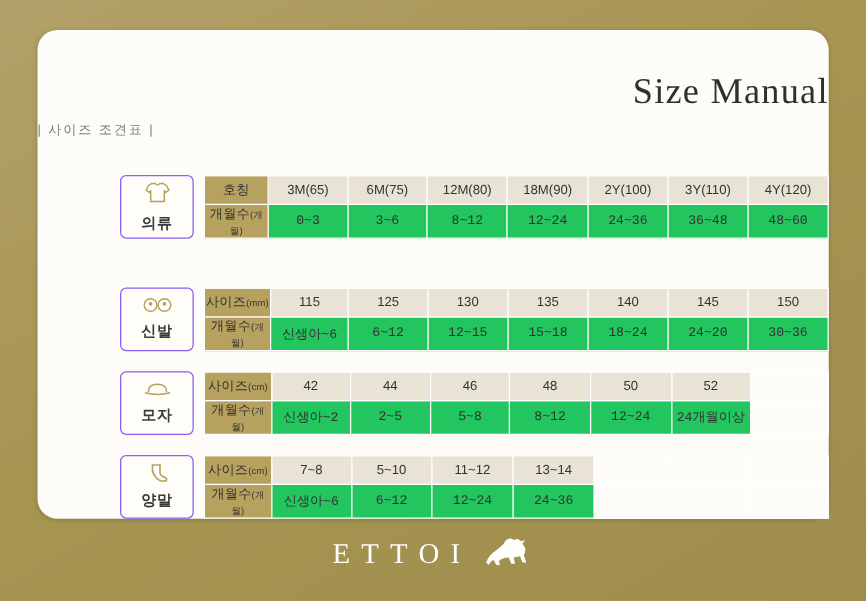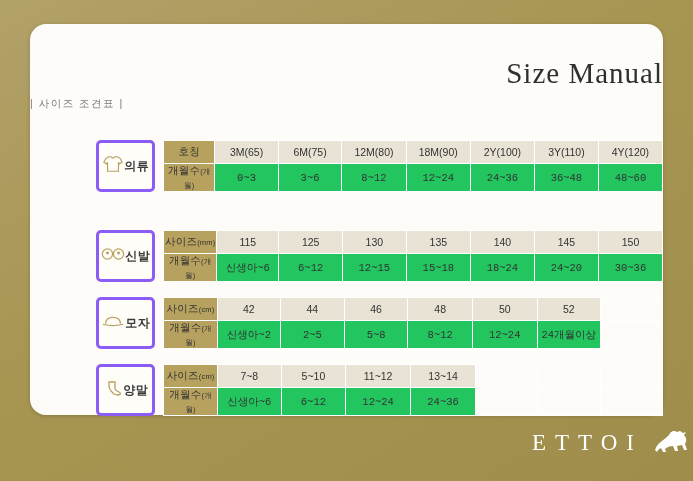--- a/index.html
+++ b/index.html
@@ -51,24 +51,25 @@
     display: flex;
     align-items: stretch;
   }
   .sec-apparel { top: 116px; }
   .sec-shoes   { top: 206px; }
   .sec-hat     { top: 273px; }
   .sec-socks   { top: 340px; }
 
   .cat {
     width: 63px;
-    border: 3px solid #8b5cf6;
+    border: 1px solid #8b5cf6;
     border-radius: 5px;
     background: #fffdf8;
     display: flex;
+    flex-direction: column;
     align-items: center;
     justify-content: center;
     margin-right: 8px;
     box-sizing: border-box;
   }
   .cat-icon {
     color: #b6a15f;
     line-height: 1;
     margin-bottom: 2px;
   }
@@ -111,21 +112,21 @@
   }
   td.cell-a { background: #22c55e; font-family: Liberation Mono, monospace; }
   td.cell-b { background: #eae6da; }
   td.empty { background: #fdfcf8; border-color: #fdfcf8; }
 
   .footer {
     position: absolute;
     left: 0;
     top: 430px;
     width: 693px;
-    text-align: right;
+    text-align: center;
     color: #ffffff;
   }
   .brand {
     display: inline-flex;
     align-items: center;
     justify-content: center;
     gap: 10px;
   }
   .brand-text {
     font-family: "Liberation Serif", serif;

